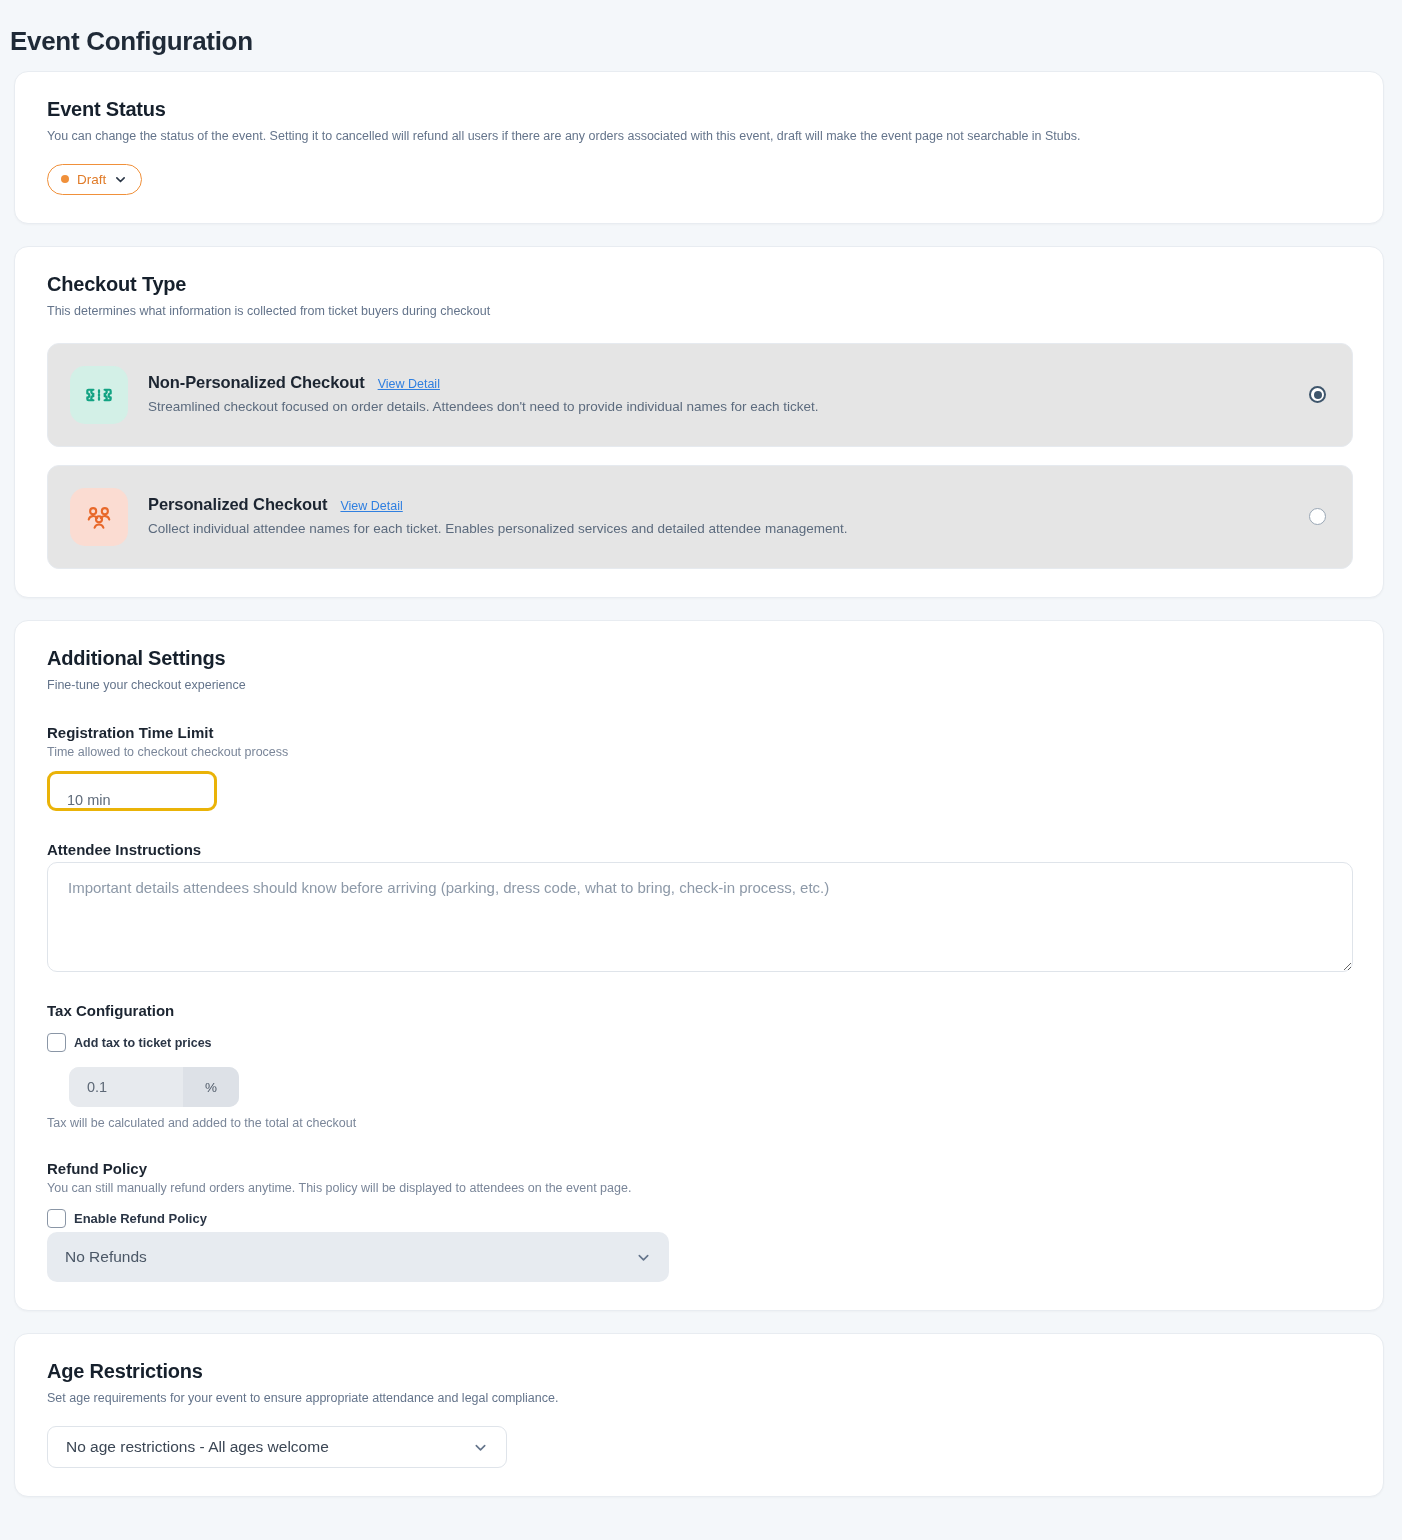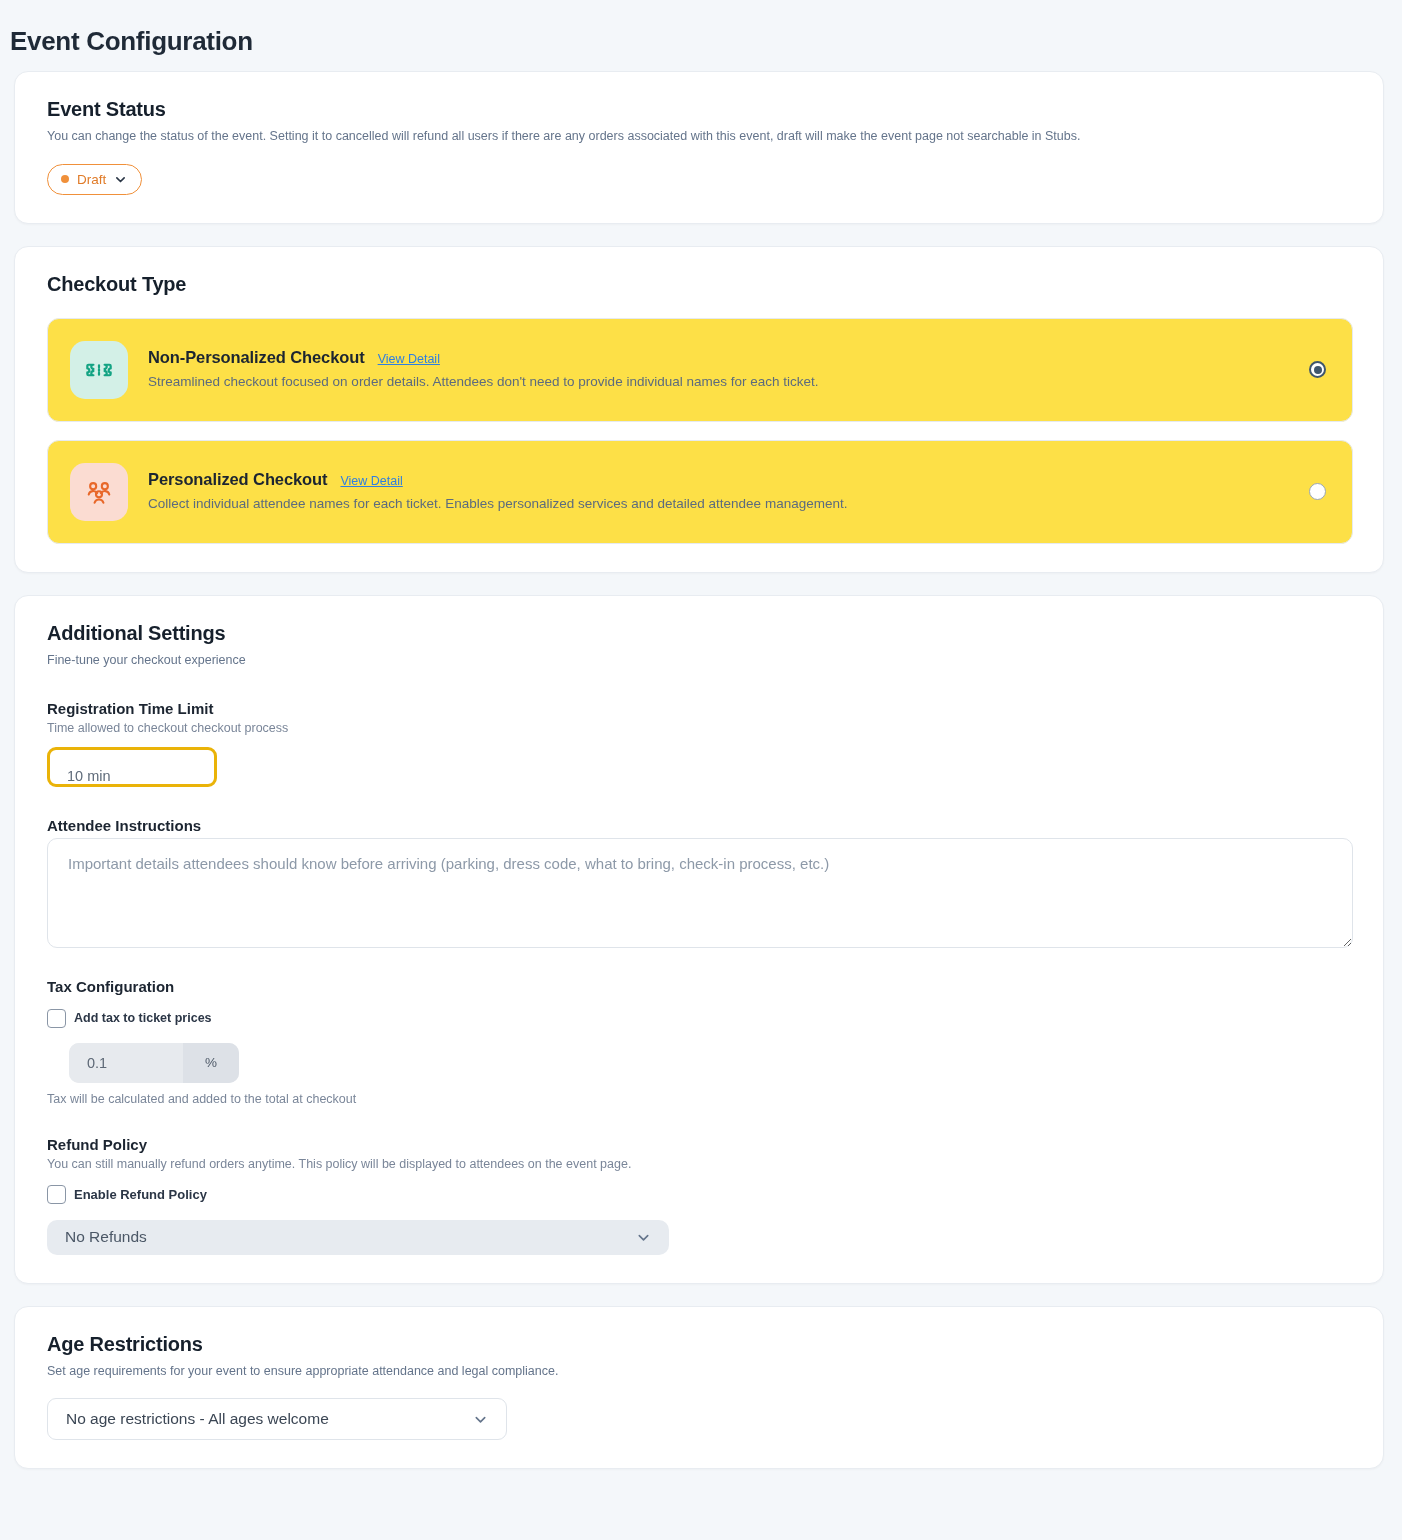--- a/index.html
+++ b/index.html
@@ -74,21 +74,21 @@
 
   
   .opt-list { margin-top: 22px; }
   .opt-row {
     display: flex;
     align-items: center;
     gap: 20px;
     border: 1px solid #e6eaef;
     border-radius: 12px;
     padding: 22px 26px 22px 22px;
-    background: #fde047;
+    background: #e5e5e5;
     cursor: pointer;
   }
   .opt-row + .opt-row { margin-top: 18px; }
   .opt-icon {
     width: 58px; height: 58px;
     border-radius: 15px;
     display: flex; align-items: center; justify-content: center;
     flex: none;
   }
   .opt-icon.teal { background: #d3f0e7; }
@@ -237,25 +237,25 @@
     display: flex; align-items: center; justify-content: center;
     background: #dde1e7;
     font-size: 13.5px;
     color: #4f5a69;
   }
 
   .select-wide {
     display: flex;
     align-items: center;
     width: 622px;
-    height: 35px;
+    height: 50px;
     border-radius: 10px;
     background: #e7ebf0;
     padding: 0 18px;
-    margin-top: 16px;
+    margin-top: 4px;
     cursor: pointer;
   }
   .select-wide .val {
     font-size: 15.5px;
     color: #4b5766;
   }
   .select-wide .chev {
     margin-left: auto;
     width: 15px; height: 15px;
     color: #64748b;
@@ -299,20 +299,21 @@
             <path d="M3.5 6 L8 10.5 L12.5 6"></path>
           </svg>
       </span>
     </div>
   </div>
 </section>
 
 <section class="card">
   <div class="card-inner">
     <h2 class="section-title">Checkout Type</h2>
+    <p class="section-sub">This determines what information is collected from ticket buyers during checkout</p>
 
     <div class="opt-list">
 
       <div class="opt-row">
         <div class="opt-icon teal">
           <svg width="28" height="28" viewBox="0 0 24 24" fill="none" stroke="#13a383" stroke-width="1.9" stroke-linecap="round" stroke-linejoin="round">
             <path d="M3 7.5h4.2a1.8 1.8 0 0 0 0 3.6 1.8 1.8 0 0 0 0 1.8 1.8 1.8 0 0 0 0 3.6H3a1 1 0 0 1-1-1v-1.4a1.7 1.7 0 0 0 0-3.4V8.5a1 1 0 0 1 1-1z"></path>
             <path d="M21 7.5h-4.2a1.8 1.8 0 0 1 0 3.6 1.8 1.8 0 0 1 0 1.8 1.8 1.8 0 0 1 0 3.6H21a1 1 0 0 0 1-1v-1.4a1.7 1.7 0 0 1 0-3.4V8.5a1 1 0 0 0-1-1z"></path>
             <path d="M12 8v1.6M12 11.2v1.6M12 14.4V16"></path>
           </svg>

